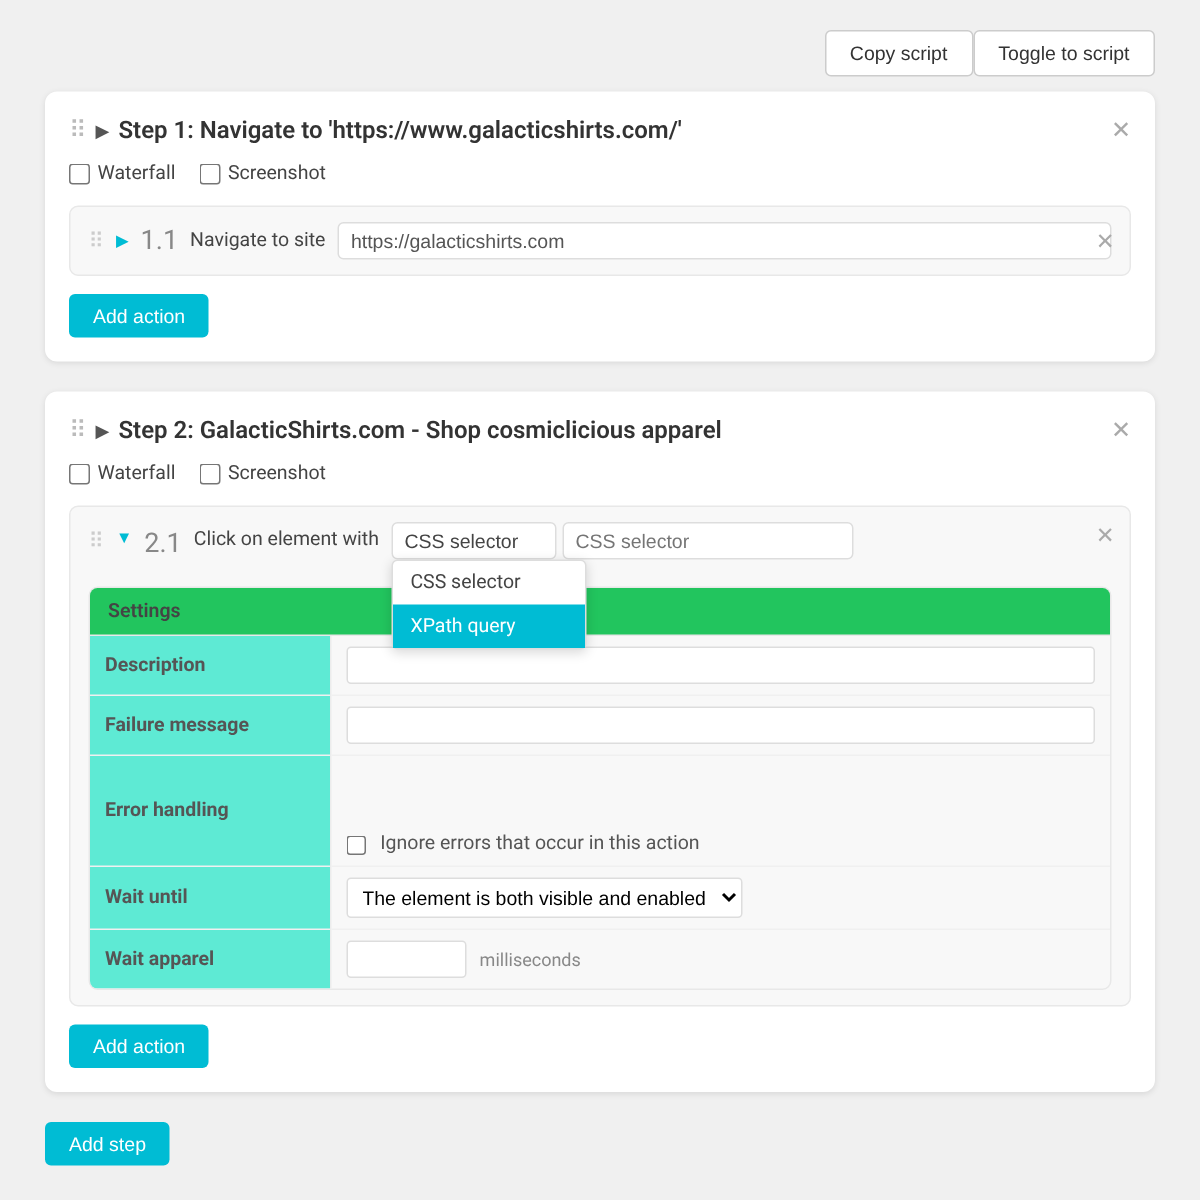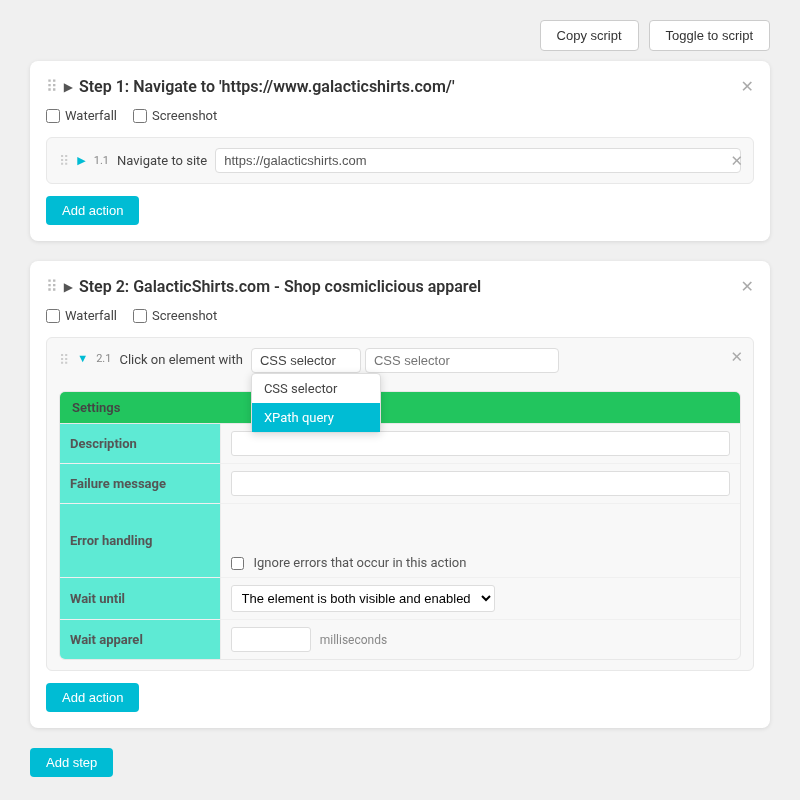--- a/index.html
+++ b/index.html
@@ -9,21 +9,20 @@
       width: 800px;
       height: 800px;
       overflow: hidden;
       position: relative;
     }
 
     .top-bar {
       display: flex;
       justify-content: flex-end;
       padding: 20px 30px 10px;
-      gap: 10px;
     }
 
     .btn-outline {
       padding: 7px 16px;
       border: 1px solid #ccc;
       background: #fff;
       border-radius: 4px;
       font-size: 13px;
       cursor: pointer;
       color: #333;
@@ -127,21 +126,21 @@
       color: #00bcd4;
       font-size: 11px;
     }
 
     .action-label {
       font-size: 13px;
       color: #444;
     }
 
     .action-number {
-      font-size: 11px;
+      font-size: 18px;
       color: #888;
     }
 
     .action-close {
       color: #aaa;
       position: absolute;
       right: 10px;
       font-size: 15px;
       cursor: pointer;
     }

